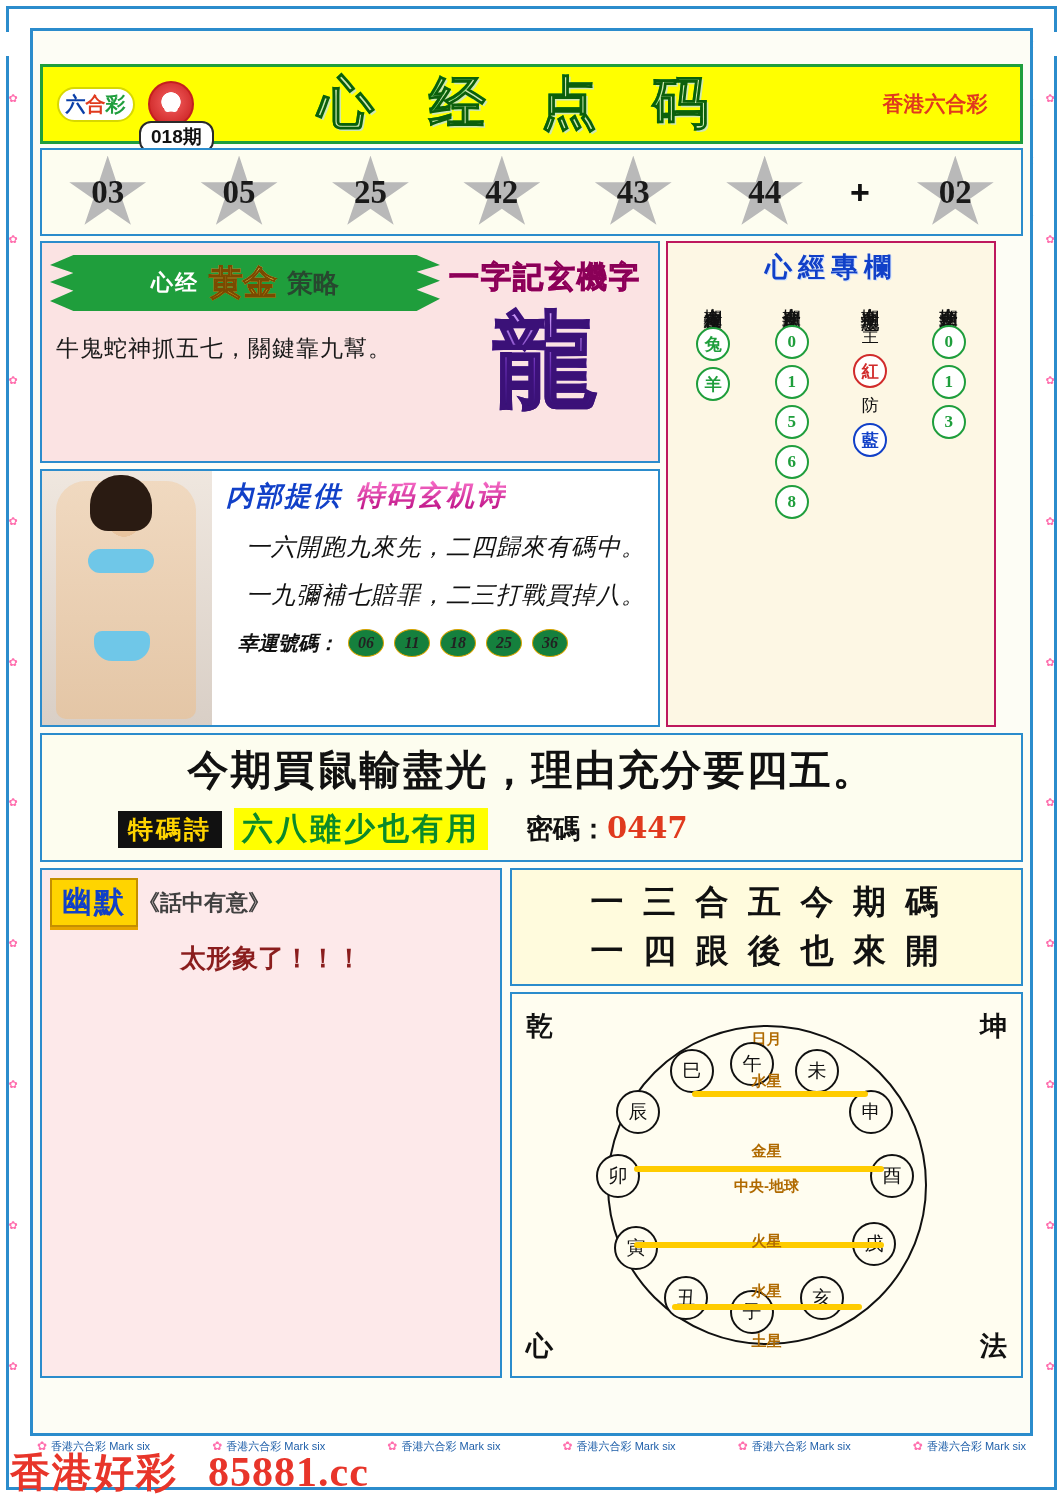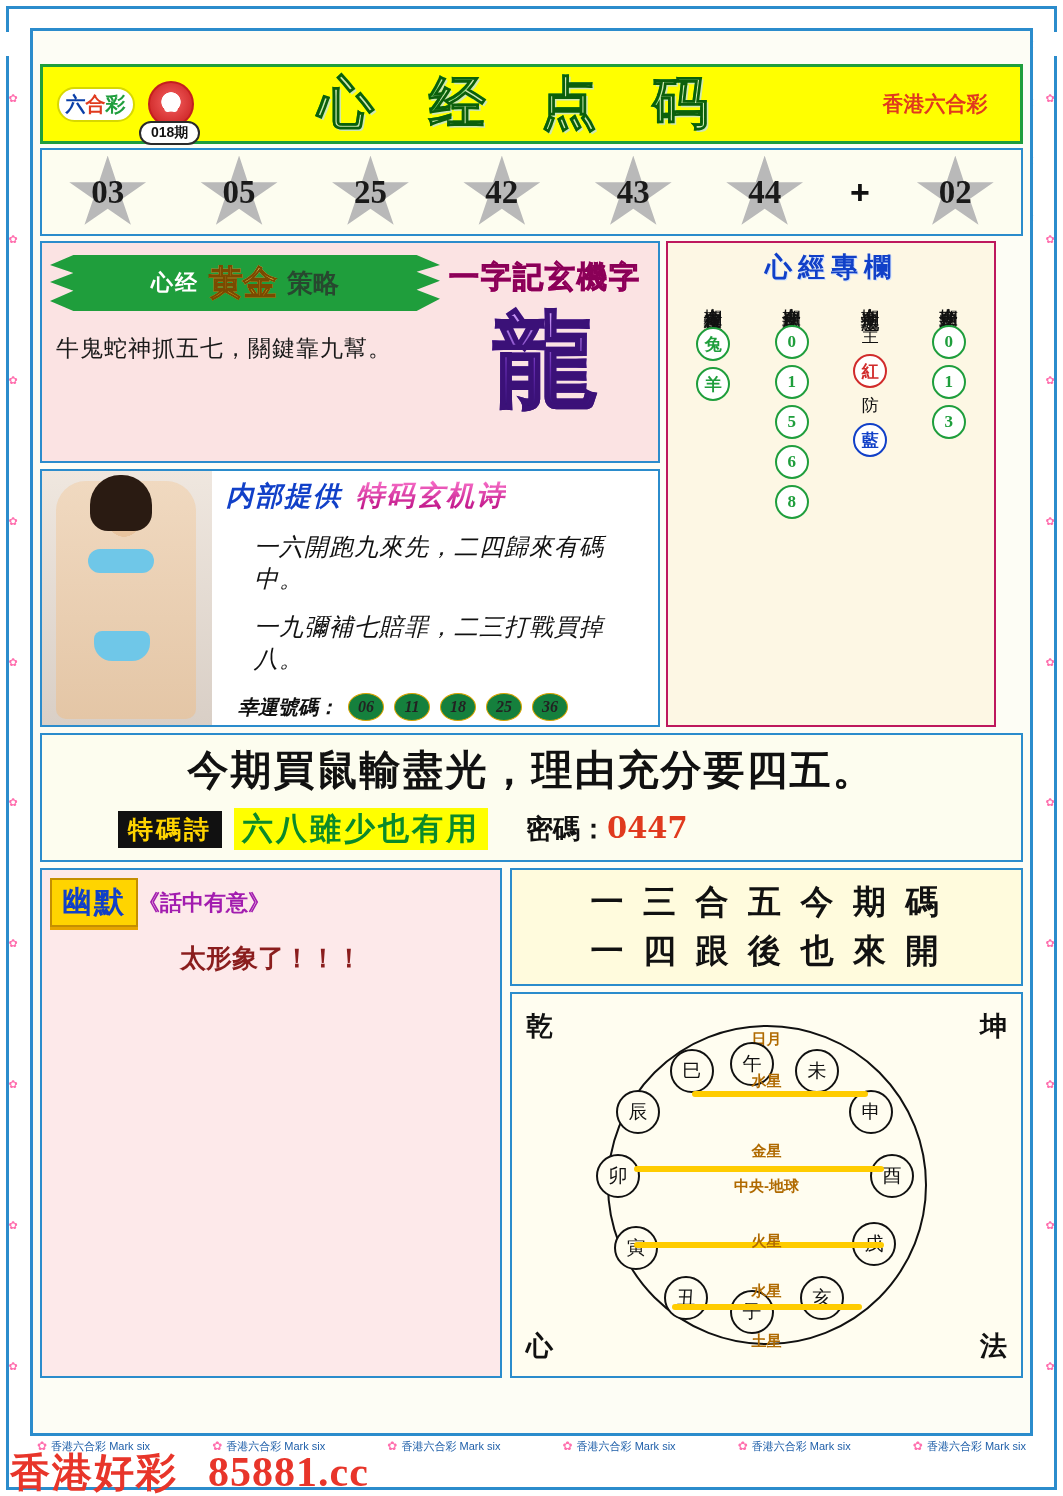--- a/index.html
+++ b/index.html
@@ -96,21 +96,21 @@
     background:radial-gradient(circle at 50% 45%, #ffffff 30%, #e64b4b 32%, #d12b2b 75%, #a81818 100%);
     border:2px solid #c41f1f; position:relative;
   }
   .emblem:after {
     content:"✿"; position:absolute; inset:0; display:flex; align-items:center;justify-content:center;
     color:#ffffff; font-size:24px;
   }
   .issue {
     position:absolute; left:96px; top:54px;
     background:#ffffff; border:2px solid #2a2a2a; border-radius:12px;
-    padding:1px 10px; font-size:14px; font-weight:bold; color:#111;
+    padding:1px 10px; font-size:19px; font-weight:bold; color:#111;
   }
   .title-main {
     flex:1; text-align:center;
     font-family:"DejaVu Sans", sans-serif;
     font-size:56px; font-weight:bold; letter-spacing:18px;
     background:linear-gradient(#7ae87a, #18a018 55%, #0d6b12);
     -webkit-background-clip:text; background-clip:text; color:transparent;
     -webkit-text-stroke:1px #0b5f0b;
     text-shadow:2px 2px 0 #cfe8b0;
   }
@@ -214,21 +214,21 @@
     font-family:"DejaVu Sans", sans-serif;
   }
   .ir-head .h2 {
     font-size:28px; font-weight:bold; letter-spacing:2px;
     font-family:"DejaVu Sans", sans-serif;
     background:linear-gradient(#ff7ad0,#b3007a);
     -webkit-background-clip:text; background-clip:text; color:transparent;
   }
   .ir-poem div {
     font-size:24px; color:#111; font-family:"DejaVu Serif", serif;
-    margin:16px 0 0 36px; letter-spacing:1px;
+    margin:16px 0 0 28px; letter-spacing:1px;
   }
   .lucky-row { display:flex; align-items:center; gap:10px; margin:18px 0 0 20px; }
   .lucky-label { font-size:20px; font-weight:bold; color:#111; font-family:"DejaVu Serif", serif;}
   .ball {
     width:36px; height:28px; border-radius:50%;
     background:#15803d; border:1px solid #d9a400;
     display:flex; align-items:center; justify-content:center;
     font-size:16px; font-weight:bold; color:#222;
     font-family:"Liberation Serif", serif;
   }
@@ -289,21 +289,21 @@
     width:462px; border:2px solid #2b8ccc; background:#fde9ea; padding:8px;
   }
   .humor-head { display:flex; align-items:center; gap:0; }
   .humor-logo {
     background:#ffd400; border:2px solid #c48f00; padding:2px 10px;
     font-size:30px; font-weight:bold; color:#1140c8;
     font-family:"DejaVu Sans", sans-serif;
     letter-spacing:2px;
     box-shadow:0 3px 0 #e6a500;
   }
-  .humor-sub { font-size:22px; font-weight:bold; color:#a21caf; font-family:"DejaVu Sans", sans-serif;}
+  .humor-sub { font-size:22px; font-weight:bold; color:#404040; font-family:"DejaVu Sans", sans-serif;}
   .humor-title {
     text-align:center; margin-top:14px; font-size:26px; font-weight:bold;
     color:#8a1d1d; font-family:"DejaVu Serif", serif;
   }
   .humor-body { margin-top:12px; }
   .humor-body p {
     margin:10px 6px; font-size:19px; line-height:1.55; color:#3a2020;
     font-family:"DejaVu Serif", serif; text-indent:0;
   }
 

